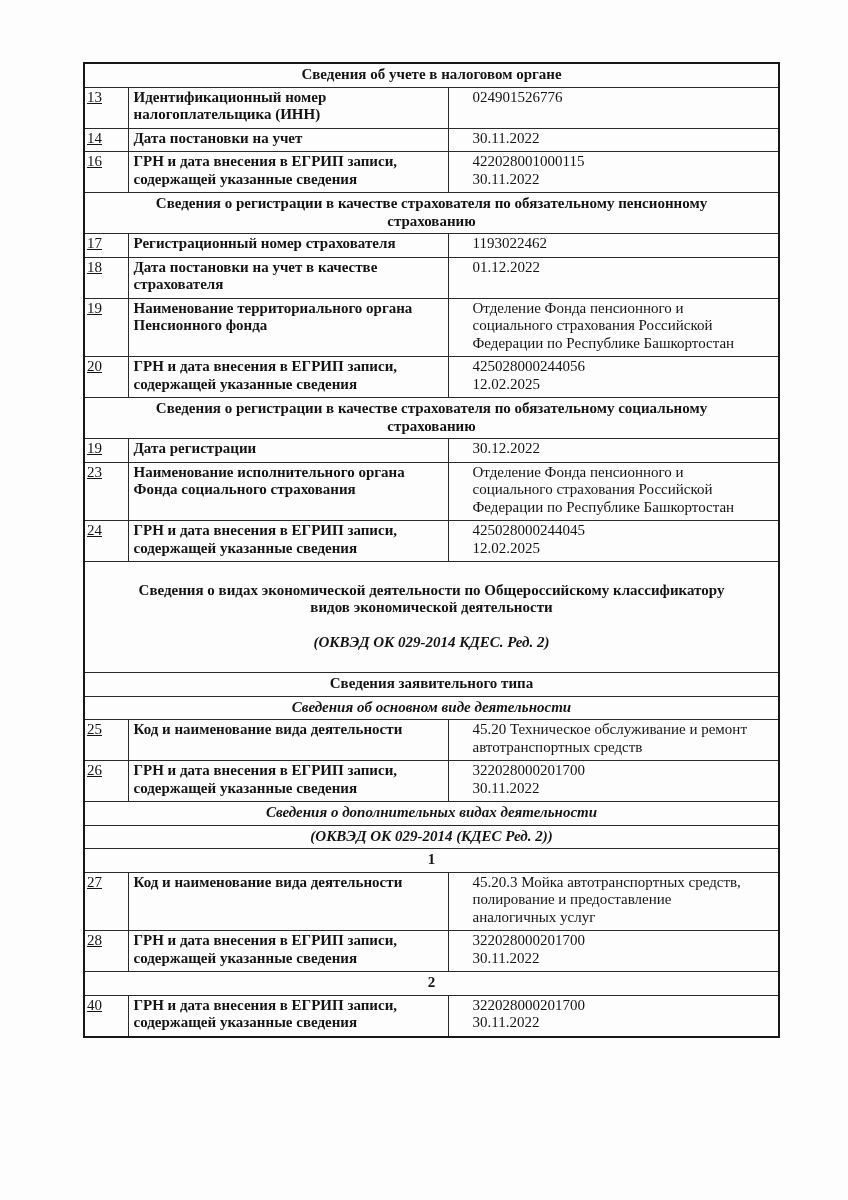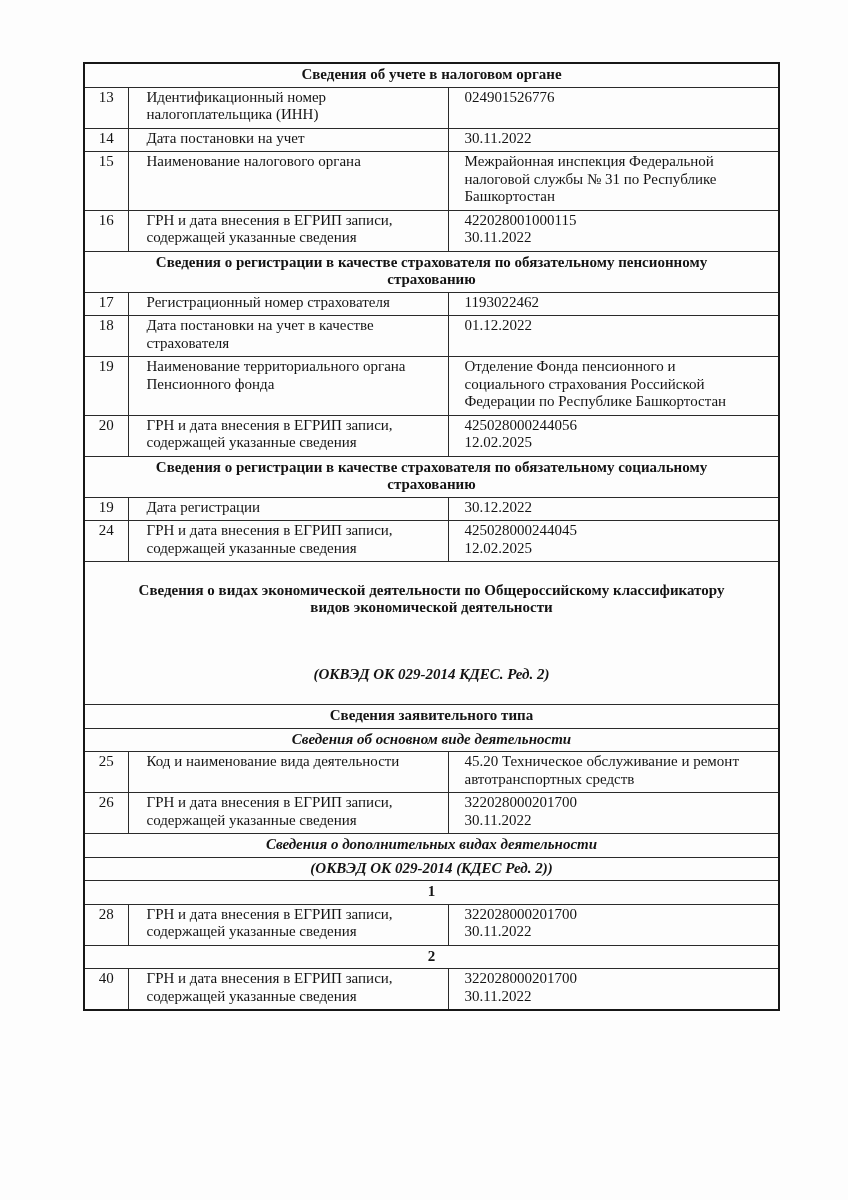--- a/index.html
+++ b/index.html
@@ -24,32 +24,32 @@
     border: 2px solid #171717;
   }
   table.egrip td {
     border: 1px solid #2a2a2a;
     vertical-align: top;
     font-size: 15px;
     line-height: 17.5px;
     white-space: pre-line;
     overflow: hidden;
   }
-  td.num { text-align: center; padding: 1px 2px 4px; }
-  td.lbl { padding: 1px 4px 4px 18px; }
-  td.val { padding: 1px 3px 4px 16px; }
+  td.num { text-align: left; padding: 1px 2px 4px; text-decoration: underline; }
+  td.lbl { padding: 1px 4px 4px 5px; font-weight: bold; }
+  td.val { padding: 1px 3px 4px 24px; }
   td.sec {
     text-align: center;
     font-weight: bold;
     padding: 2px 8px 3px;
     font-size: 15.5px;
     line-height: 18.5px;
   }
   td.sec.ital, .ital { font-style: italic; margin-left: 48px; }
-  .sub-ital { font-style: italic; font-weight: bold; margin-top: 32px; }
+  .sub-ital { font-style: italic; font-weight: bold; }
   .footer {
     position: absolute;
     left: 0; right: 0; top: 1133px;
     font-size: 10.5px;
     line-height: 13px;
     color: #1e1e1e;
   }
   .f-left  { position: absolute; left: 80px; top: 0; text-align: right; }
   .f-center{ position: absolute; left: 12px; right: 0; top: 13px; text-align: left; }
   .f-right { position: absolute; right: 55px; top: 29px; }
@@ -75,27 +75,20 @@
       <td class="lbl">Идентификационный номер
 налогоплательщика (ИНН)</td>
       <td class="val">024901526776</td>
     </tr>
     <tr>
       <td class="num">14</td>
       <td class="lbl">Дата постановки на учет</td>
       <td class="val">30.11.2022</td>
     </tr>
     <tr>
-      <td class="num">15</td>
-      <td class="lbl">Наименование налогового органа</td>
-      <td class="val">Межрайонная инспекция Федеральной
-налоговой службы № 31 по Республике
-Башкортостан</td>
-    </tr>
-    <tr>
       <td class="num">16</td>
       <td class="lbl">ГРН и дата внесения в ЕГРИП записи,
 содержащей указанные сведения</td>
       <td class="val">422028001000115
 30.11.2022</td>
     </tr>
 
     <tr>
       <td class="sec" colspan="3">Сведения о регистрации в качестве страхователя по обязательному пенсионному
 страхованию</td>
@@ -130,20 +123,28 @@
     <tr>
       <td class="sec" colspan="3">Сведения о регистрации в качестве страхователя по обязательному социальному
 страхованию</td>
     </tr>
     <tr>
       <td class="num">19</td>
       <td class="lbl">Дата регистрации</td>
       <td class="val">30.12.2022</td>
     </tr>
     <tr>
+      <td class="num">23</td>
+      <td class="lbl">Наименование исполнительного органа
+Фонда социального страхования</td>
+      <td class="val">Отделение Фонда пенсионного и
+социального страхования Российской
+Федерации по Республике Башкортостан</td>
+    </tr>
+    <tr>
       <td class="num">24</td>
       <td class="lbl">ГРН и дата внесения в ЕГРИП записи,
 содержащей указанные сведения</td>
       <td class="val">425028000244045
 12.02.2025</td>
     </tr>
 
     <tr>
       <td class="sec" colspan="3">
         <div>Сведения о видах экономической деятельности по Общероссийскому классификатору
@@ -175,20 +176,27 @@
 
     <tr>
       <td class="sec ital" colspan="3">Сведения о дополнительных видах деятельности</td>
     </tr>
     <tr>
       <td class="sec ital" colspan="3">(ОКВЭД ОК 029-2014 (КДЕС Ред. 2))</td>
     </tr>
 
     <tr>
       <td class="sec" colspan="3">1</td>
+    </tr>
+    <tr>
+      <td class="num">27</td>
+      <td class="lbl">Код и наименование вида деятельности</td>
+      <td class="val">45.20.3 Мойка автотранспортных средств,
+полирование и предоставление
+аналогичных услуг</td>
     </tr>
     <tr>
       <td class="num">28</td>
       <td class="lbl">ГРН и дата внесения в ЕГРИП записи,
 содержащей указанные сведения</td>
       <td class="val">322028000201700
 30.11.2022</td>
     </tr>
 
     <tr>

